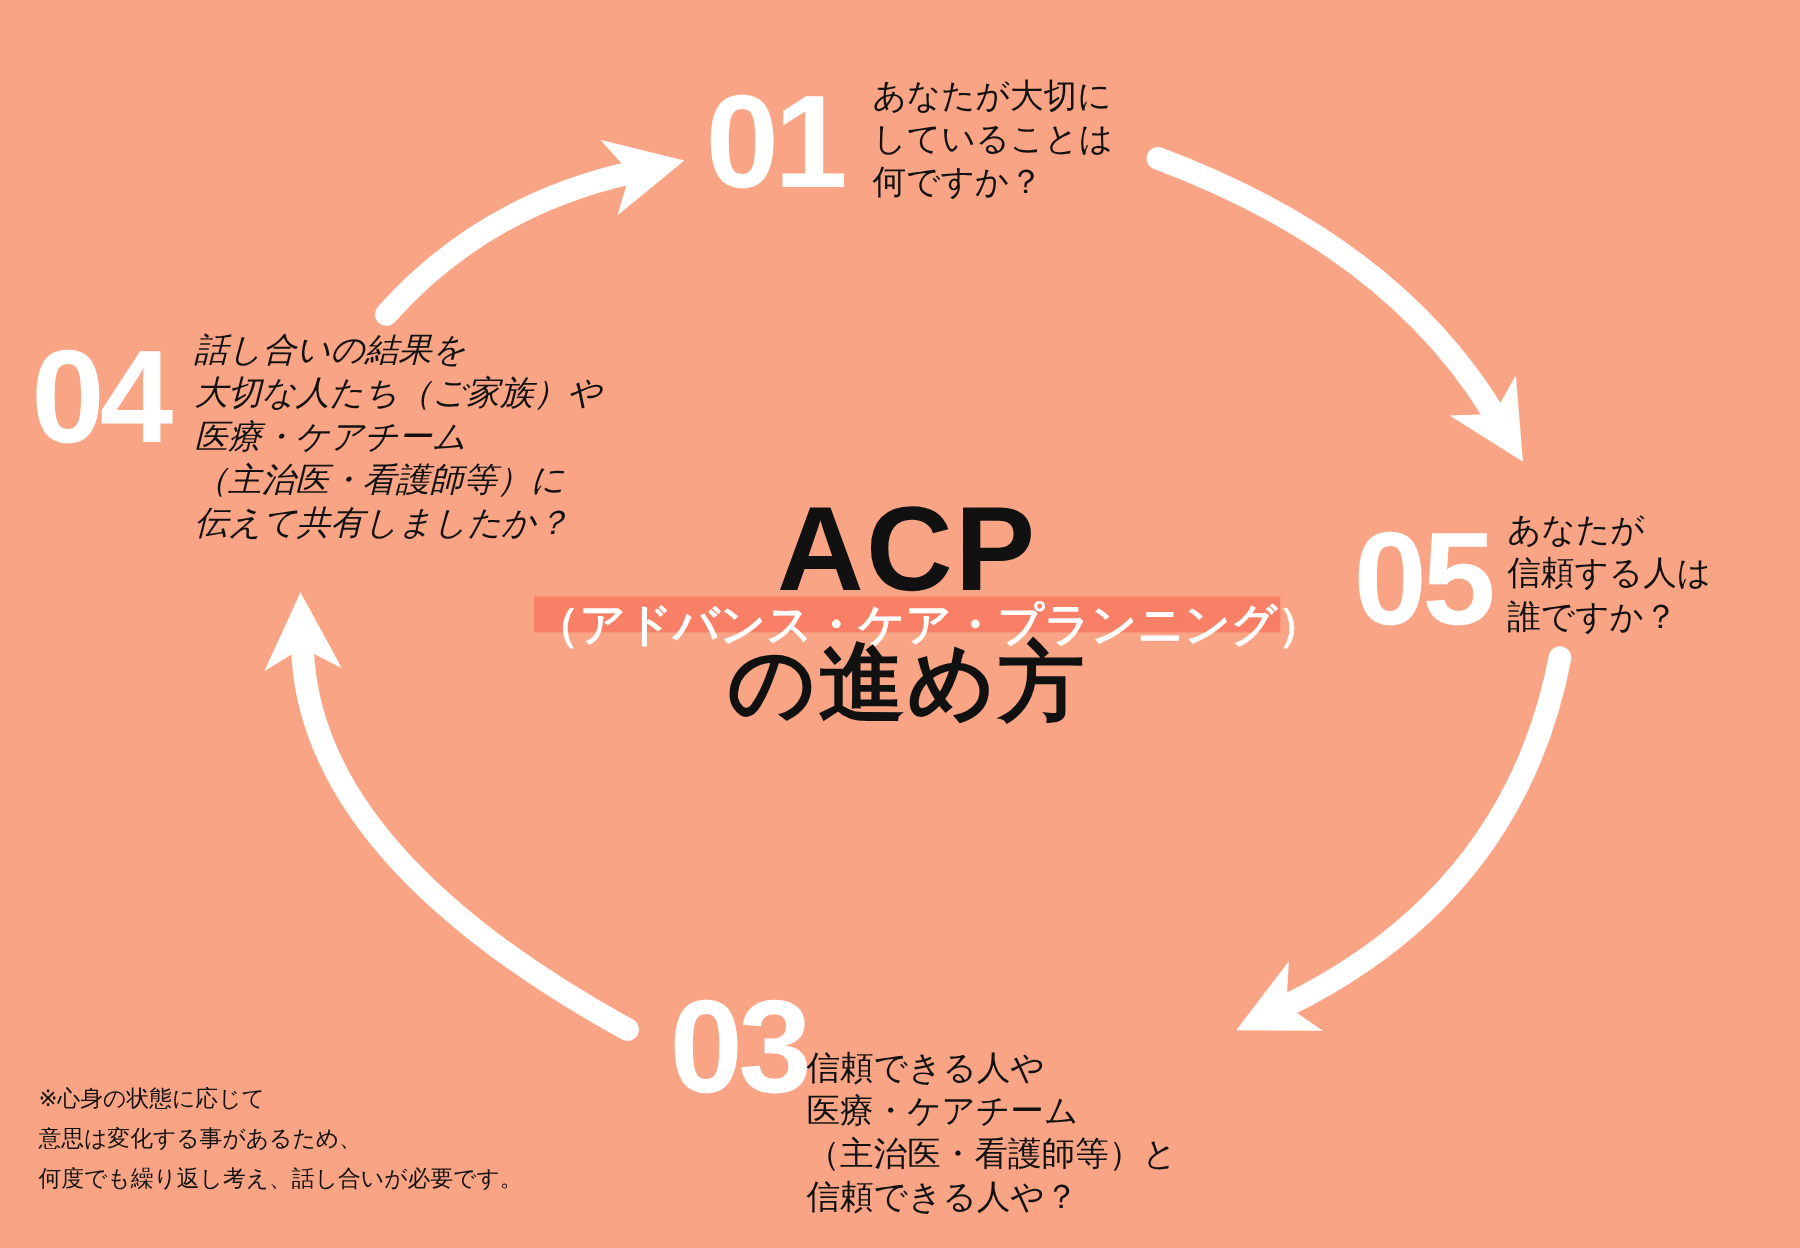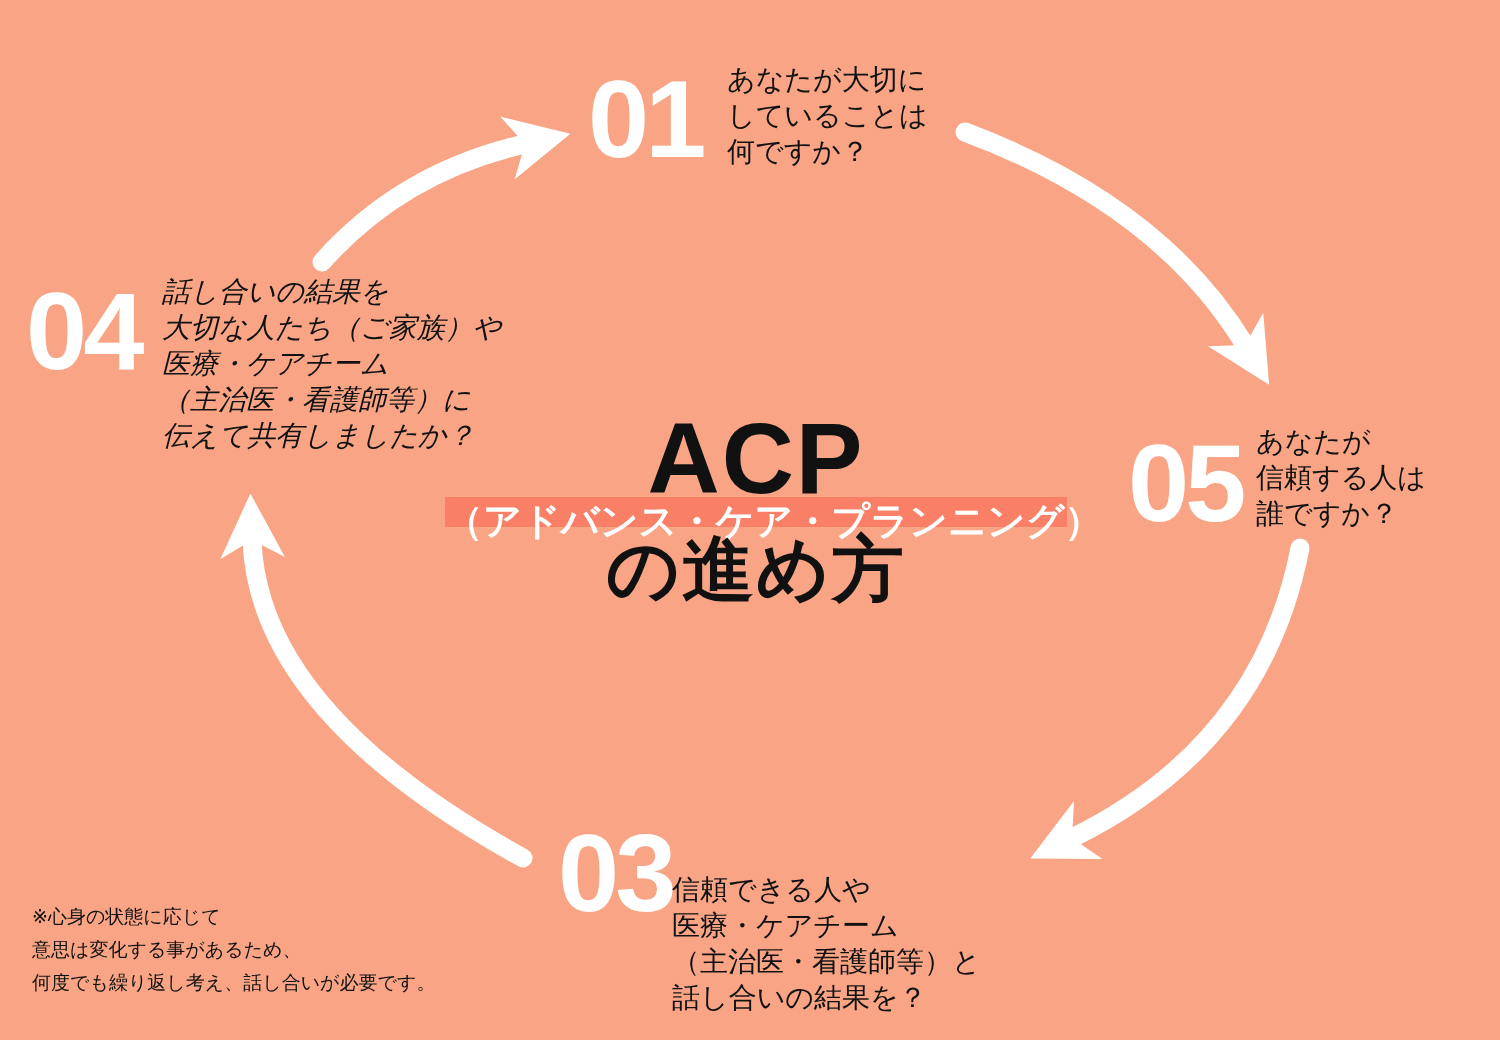--- a/index.html
+++ b/index.html
@@ -109,21 +109,21 @@
     <span class="line">あなたが</span>
     <span class="line">信頼する人は</span>
     <span class="line">誰ですか？</span>
   </div>
 
   <div class="step-number" style="left:558px;top:818px;">03</div>
   <div class="step-text" style="left:672px;top:848px;margin-top:24px;">
     <span class="line">信頼できる人や</span>
     <span class="line">医療・ケアチーム</span>
     <span class="line">（主治医・看護師等）と</span>
-    <span class="line">話し合いの結果を？</span>
+    <span class="line">信頼できる人や？</span>
   </div>
 
   <div class="step-number" style="left:26px;top:276px;">04</div>
   <div class="step-text" style="left:162px;top:274px;font-style:italic;">
     <span class="line">話し合いの結果を</span>
     <span class="line">大切な人たち（ご家族）や</span>
     <span class="line">医療・ケアチーム</span>
     <span class="line">（主治医・看護師等）に</span>
     <span class="line">伝えて共有しましたか？</span>
   </div>

